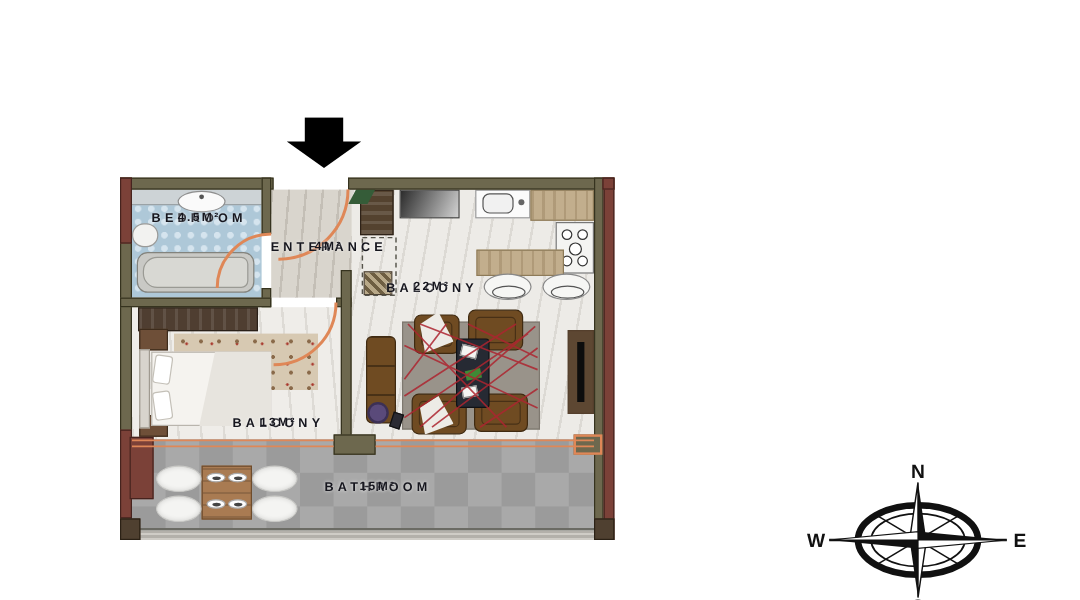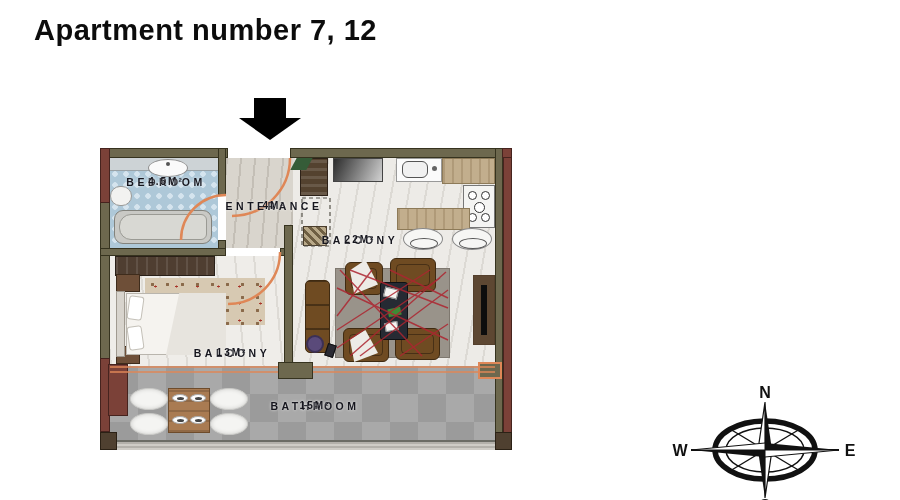--- a/index.html
+++ b/index.html
@@ -128,21 +128,20 @@
   
   .compass{left:668px;top:382px;}
   .compass text{font-family:"Liberation Sans",sans-serif;font-weight:bold;font-size:16px;fill:#111;}
 </style>
 </head>
 <body>
 
 <div class="canvas">
 
   <div class="abs title">
-    <div>Apartment number 7, 12</div>
   </div>
 
   <div class="abs arrow-shaft"></div>
   <div class="abs arrow-head"></div>
 
   <div class="abs plan">
 
     <div class="floor-bath"></div>
     <div class="bath-shelf"></div>
     <div class="floor-entry"></div>

